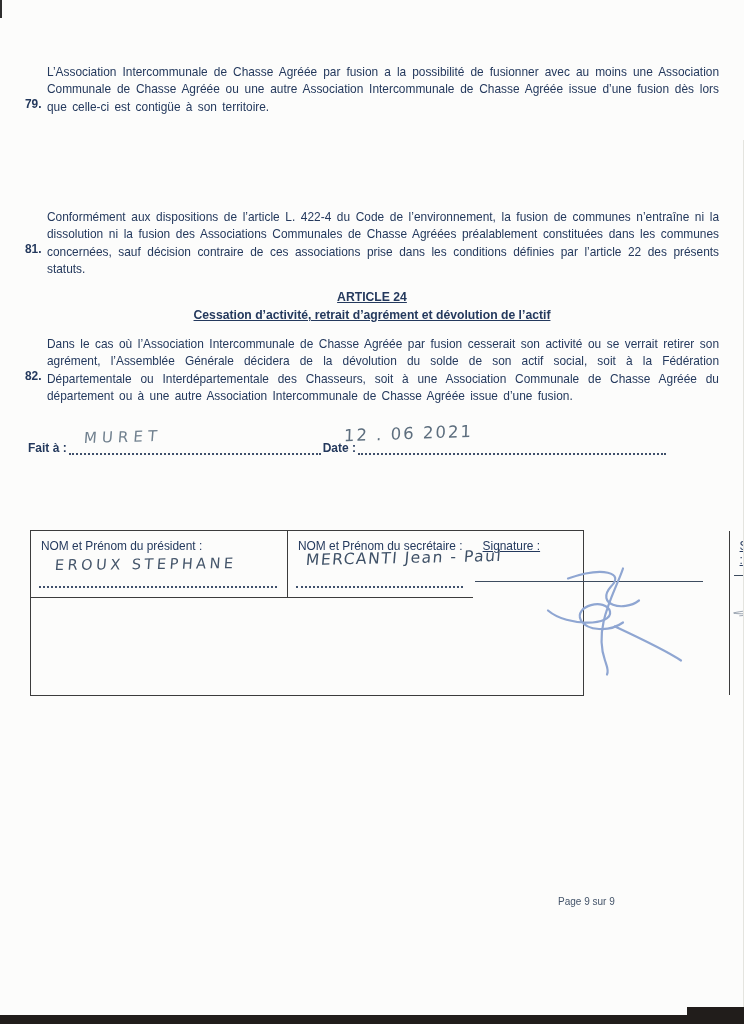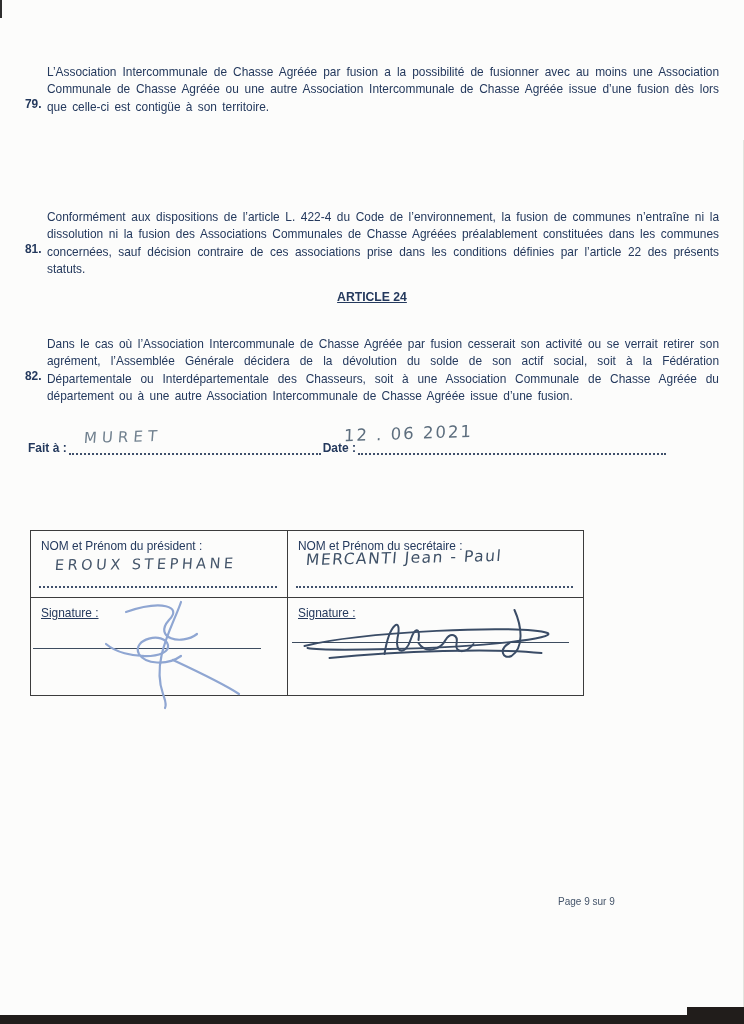--- a/index.html
+++ b/index.html
@@ -95,21 +95,21 @@
     transform: rotate(-1.2deg) skewX(-6deg);
   }
   
   .sig-table {
     position: absolute;
     left: 30px; top: 530px;
     width: 554px; height: 166px;
     border: 1.6px solid #3c3c3c;
     box-sizing: border-box;
     display: flex;
-    flex-direction: column;
+    flex-direction: row;
   }
   .sig-row { display: flex; flex: 0 0 auto; }
   .row-names { height: 66px; border-bottom: 1.4px solid #3c3c3c; }
   .row-sigs  { flex: 1; }
   .cell {
     position: relative;
     box-sizing: border-box;
     padding: 8px 10px 0 10px;
     font-size: 11.9px;
   }
@@ -155,20 +155,21 @@
 
 
 
   <div class="para" style="top:209px;">
     <span class="num">81.</span>
     <span class="ptext">Conformément aux dispositions de l’article L. 422-4 du Code de l’environnement, la fusion de communes n’entraîne ni la dissolution ni la fusion des Associations Communales de Chasse Agréées préalablement constituées dans les communes concernées, sauf décision contraire de ces associations prise dans les conditions définies par l’article 22 des présents statuts.</span>
   </div>
 
   <div class="article-heading" style="top:288px;">
     <div><span class="h-line">ARTICLE 24</span></div>
+    <div><span class="h-line">Cessation d’activité, retrait d’agrément et dévolution de l’actif</span></div>
   </div>
 
   <div class="para" style="top:336px;">
     <span class="num">82.</span>
     <span class="ptext">Dans le cas où l’Association Intercommunale de Chasse Agréée par fusion cesserait son activité ou se verrait retirer son agrément, l’Assemblée Générale décidera de la dévolution du solde de son actif social, soit à la Fédération Départementale ou Interdépartementale des Chasseurs, soit à une Association Communale de Chasse Agréée du département ou à une autre Association Intercommunale de Chasse Agréée issue d’une fusion.</span>
   </div>
 
   <div class="fait-line">
     <span>Fait à :</span>
     <span class="dotted-leader leader-place"></span>

